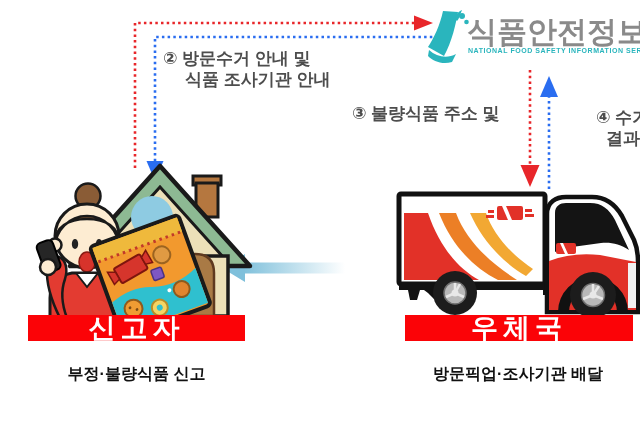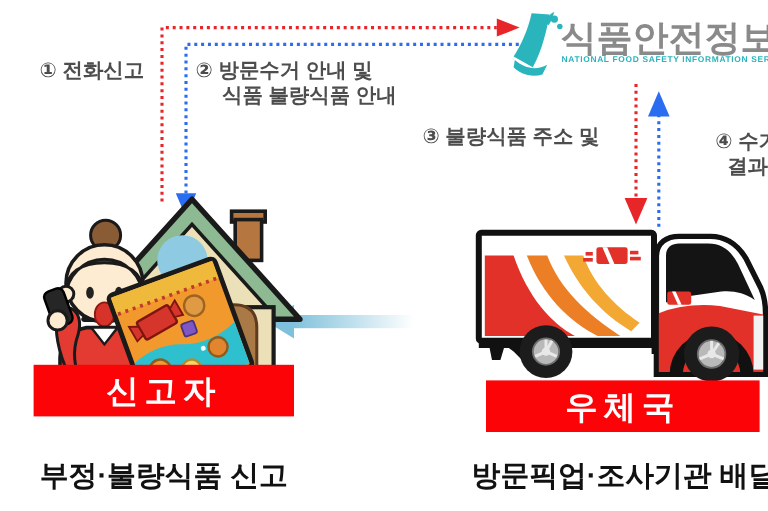--- a/index.html
+++ b/index.html
@@ -16,28 +16,28 @@
   .step-4 .l2{padding-left:10px;}
   .logo-ko{
     position:absolute;left:467px;top:12px;font-size:30px;font-weight:700;
     color:var(--logo-gray,#8a8a8a);letter-spacing:0px;white-space:nowrap;
   }
   .logo-en{
     position:absolute;left:468px;top:47px;font-size:7px;font-weight:700;
     color:var(--brand-teal,#2ab5bd);letter-spacing:0.55px;white-space:nowrap;
   }
   .banner{
-    position:absolute;top:304px;height:43px;background:var(--banner-red,#fb0307);
+    position:absolute;top:315px;height:26px;background:var(--banner-red,#fb0307);
     color:#fff;font-weight:700;font-size:27px;letter-spacing:5px;
     display:flex;align-items:center;justify-content:center;white-space:nowrap;
   }
   .banner.left{left:28px;width:217px;}
-  .banner.right{left:405px;width:228px;margin-top:13px;}
+  .banner.right{left:405px;width:228px;}
   .caption{
-    position:absolute;top:380px;font-size:24px;font-weight:700;
+    position:absolute;top:364px;font-size:16px;font-weight:700;
     color:var(--caption-black,#111);text-align:center;white-space:nowrap;
   }
   .caption.left{left:28px;width:217px;}
   .caption.right{left:393px;width:250px;}
 </style>
 </head>
 <body>
 
 <div id="stage">
 
@@ -175,26 +175,23 @@
           <line x1="593" y1="295" x2="583" y2="299"></line>
             <line x1="593" y1="295" x2="599" y2="286"></line>
         </g>
       </g>
     </g>
   </svg>
 
   <div class="logo-ko">식품안전정보원</div>
   <div class="logo-en">NATIONAL FOOD SAFETY INFORMATION SERVICE</div>
 
-  <div class="step step-1" style="left:33px;top:48px;">
-    <div class="l1">① 전화신고</div>
-  </div>
   <div class="step step-2" style="left:163px;top:48px;">
     <div class="l1">② 방문수거 안내 및</div>
-    <div class="l2">식품 불량식품 안내</div>
+    <div class="l2">식품 조사기관 안내</div>
   </div>
   <div class="step step-3" style="left:352px;top:103px;">
     <div class="l1">③ 불량식품 주소 및</div>
   </div>
   <div class="step step-4" style="left:596px;top:107px;">
     <div class="l1">④ 수거 및</div>
     <div class="l2">결과 전송</div>
   </div>
 
   <div class="banner left">신고자</div>

